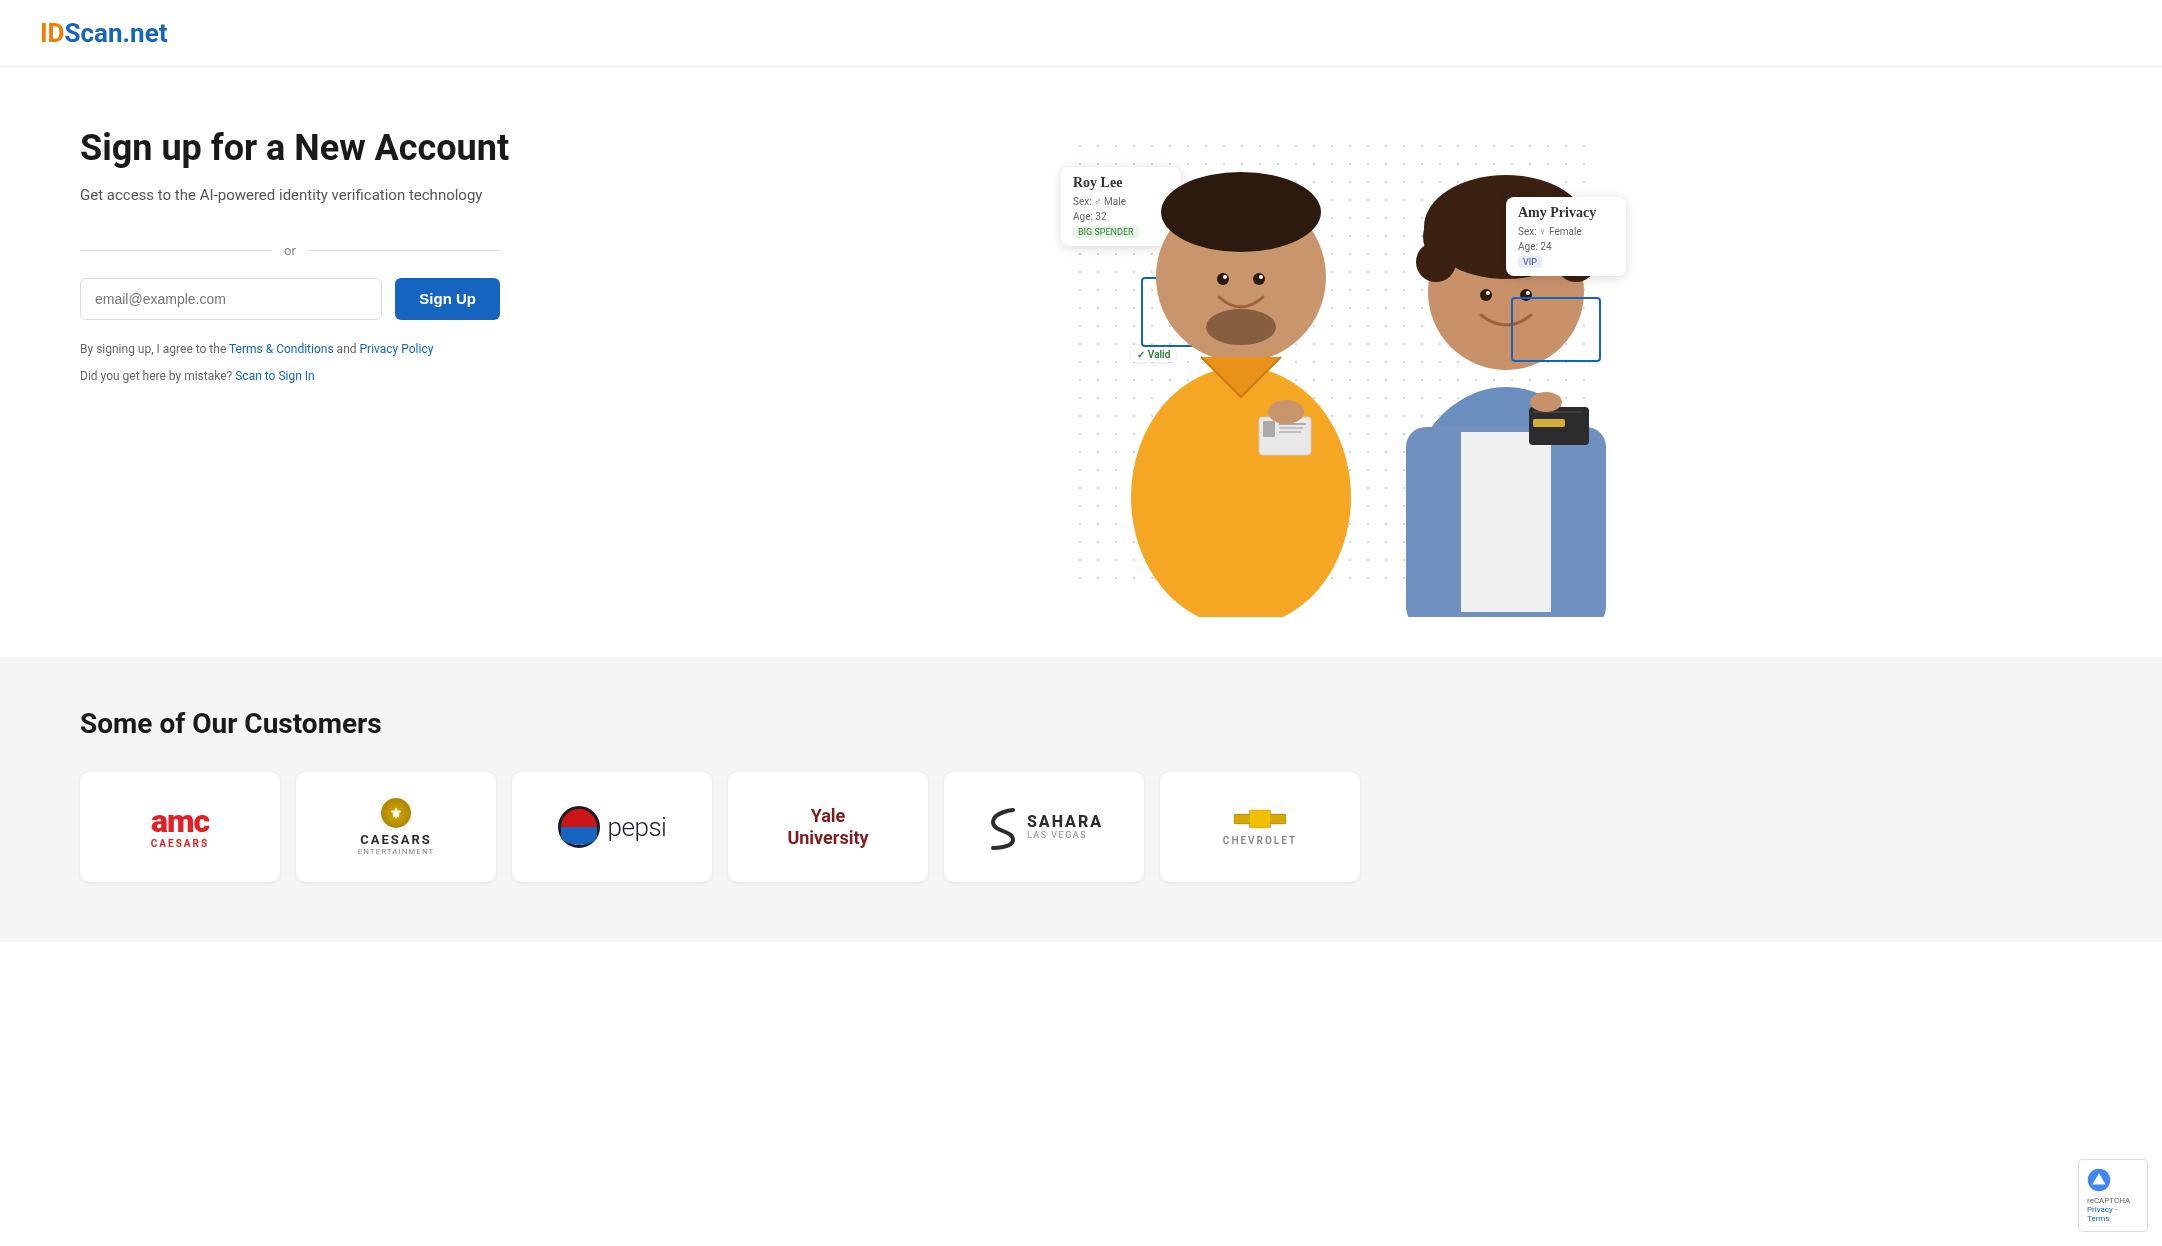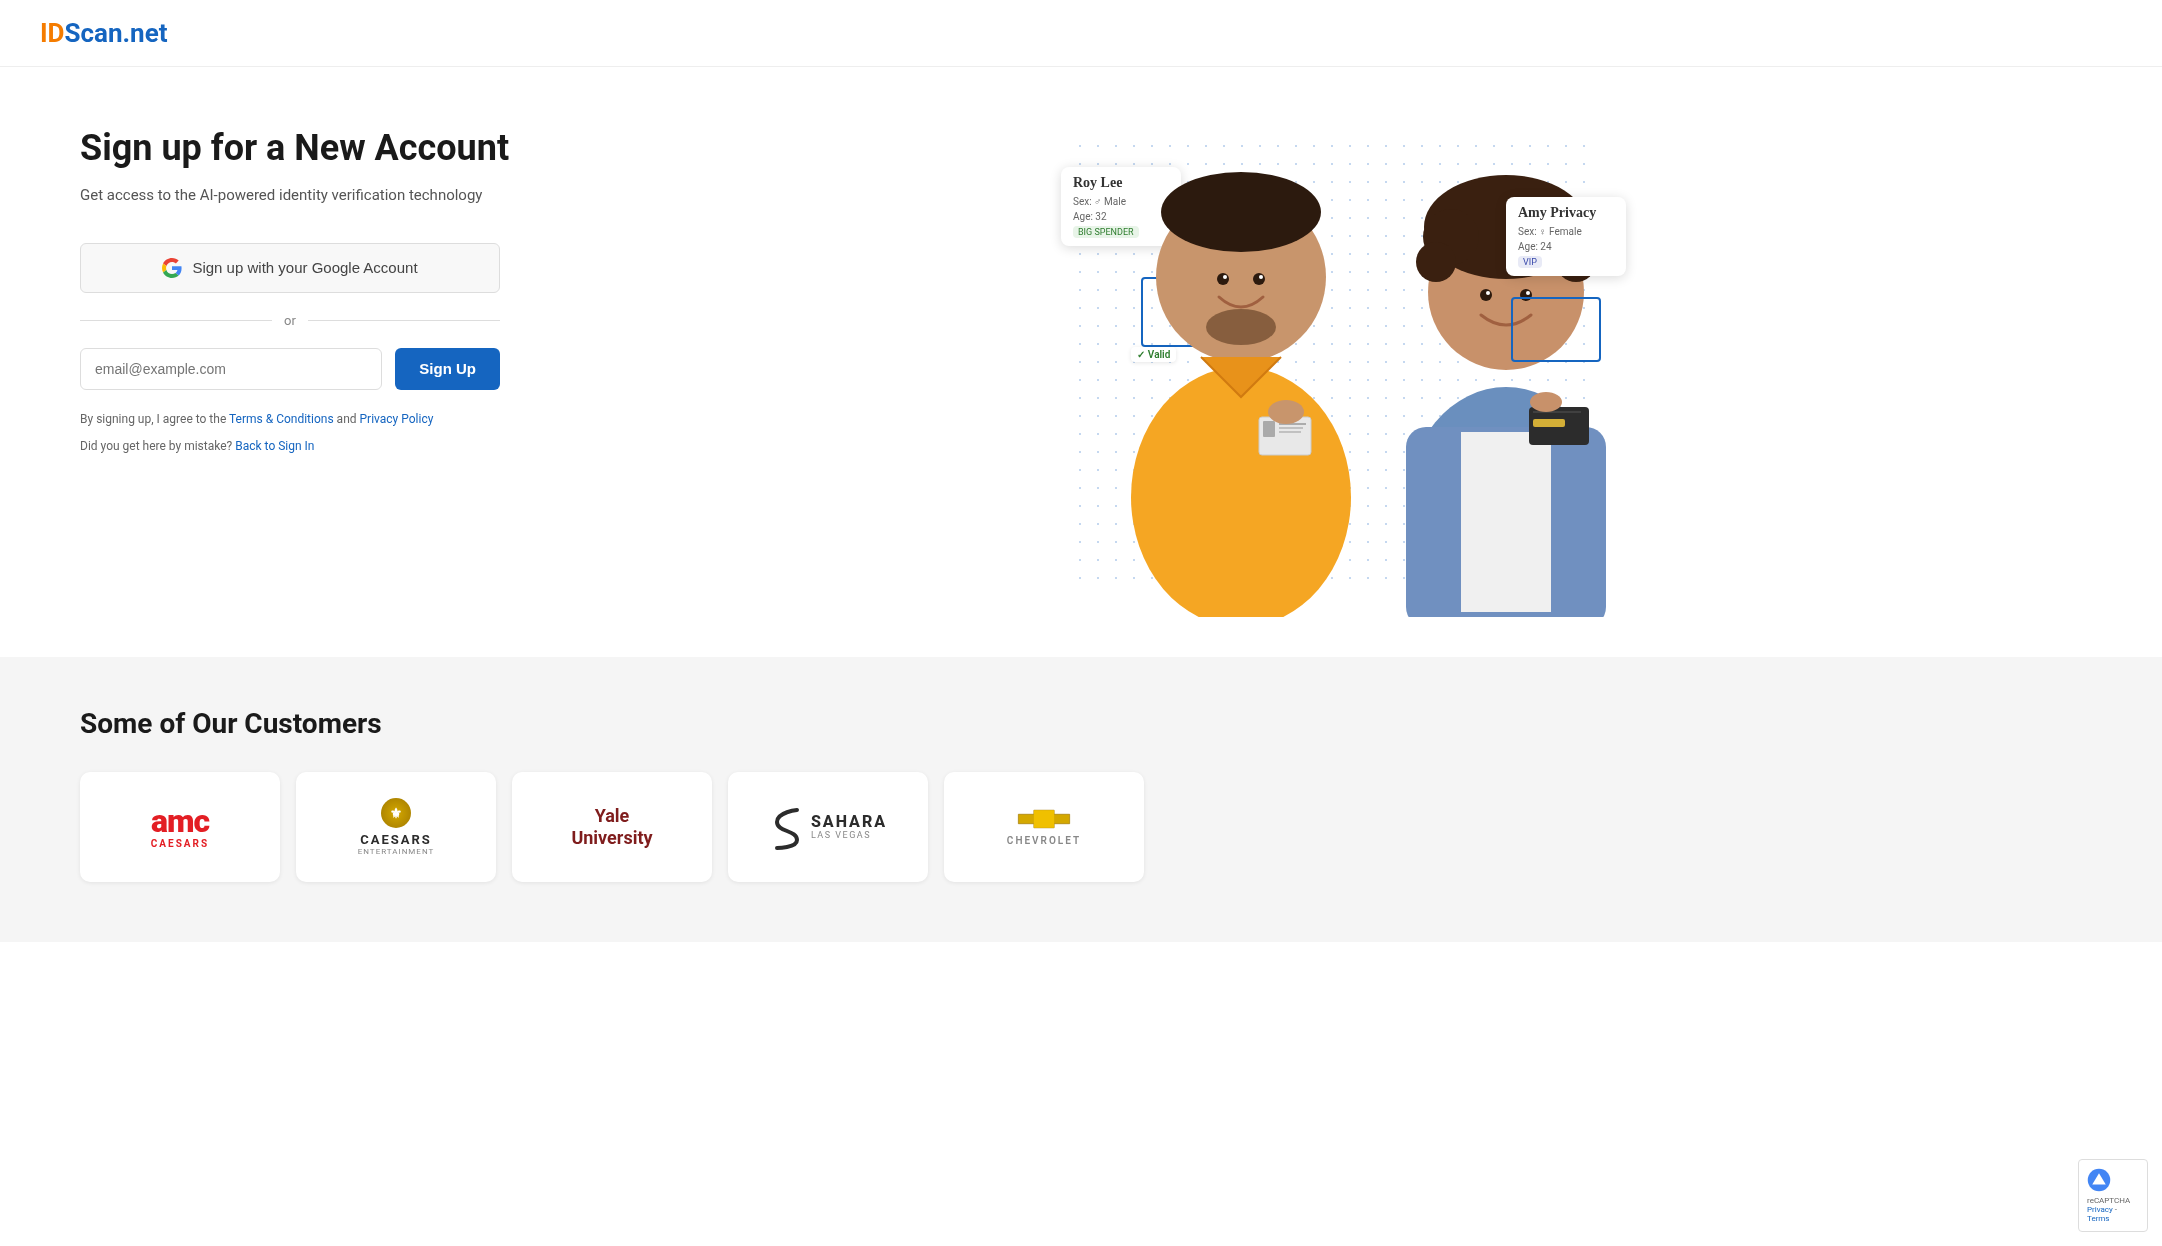--- a/index.html
+++ b/index.html
@@ -418,49 +418,39 @@
     <span class="id-part">ID</span><span>Scan.net</span>
   </div>
 </header>
 
 <main class="main-section">
 
   <div class="left-panel">
     <h1 class="signup-title">Sign up for a New Account</h1>
     <p class="signup-subtitle">Get access to the AI-powered identity verification technology</p>
 
-    <button class="google-btn">
-      <svg class="google-icon" viewBox="0 0 48 48">
-        <path fill="#EA4335" d="M24 9.5c3.54 0 6.71 1.22 9.21 3.6l6.85-6.85C35.9 2.38 30.47 0 24 0 14.62 0 6.51 5.38 2.56 13.22l7.98 6.19C12.43 13.72 17.74 9.5 24 9.5z"></path>
-        <path fill="#4285F4" d="M46.98 24.55c0-1.57-.15-3.09-.38-4.55H24v9.02h12.94c-.58 2.96-2.26 5.48-4.78 7.18l7.73 6c4.51-4.18 7.09-10.36 7.09-17.65z"></path>
-        <path fill="#FBBC05" d="M10.53 28.59c-.48-1.45-.76-2.99-.76-4.59s.27-3.14.76-4.59l-7.98-6.19C.92 16.46 0 20.12 0 24c0 3.88.92 7.54 2.56 10.78l7.97-6.19z"></path>
-        <path fill="#34A853" d="M24 48c6.48 0 11.93-2.13 15.89-5.81l-7.73-6c-2.18 1.48-4.97 2.35-8.16 2.35-6.26 0-11.57-4.22-13.47-9.91l-7.98 6.19C6.51 42.62 14.62 48 24 48z"></path>
-        <path fill="none" d="M0 0h48v48H0z"></path>
-      </svg>
-      <span>Sign up with your Google Account</span>
-    </button>
 
     <div class="divider-row">
       <div class="divider-line"></div>
       <span class="divider-text">or</span>
       <div class="divider-line"></div>
     </div>
 
     <div class="email-row">
       <input class="email-input" type="email" placeholder="email@example.com" style="">
       <button class="signup-btn">
         <span>Sign Up</span>
       </button>
     </div>
 
     <p class="legal-text">
       <span>By signing up, I agree to the </span><a href="#">Terms &amp; Conditions</a><span> and </span><a href="#">Privacy Policy</a>
     </p>
     <p class="back-text">
-      <span>Did you get here by mistake? </span><a href="#">Back to Sign In</a>
+      <span>Did you get here by mistake? </span><a href="#">Scan to Sign In</a>
     </p>
   </div>
 
   <div class="right-panel">
     <div class="hero-illustration">
 
       <div class="dots-bg"></div>
 
       <div class="info-card card-left">
         <div class="card-name">Roy Lee</div>
@@ -555,20 +545,26 @@
     </div>
 
     <div class="customer-card">
       <div class="logo-caesars">
         <div class="caesars-icon">⚜</div>
         <div class="caesars-text">CAESARS</div>
         <div class="caesars-sub">ENTERTAINMENT</div>
       </div>
     </div>
 
+    <div class="customer-card">
+      <div class="logo-pepsi">
+        <div class="pepsi-circle"></div>
+        <div class="pepsi-name">pepsi</div>
+      </div>
+    </div>
 
     <div class="customer-card">
       <div class="logo-yale">
         <div class="yale-text">Yale<br>University</div>
       </div>
     </div>
 
     <div class="customer-card">
       <div class="logo-sahara">
         <svg width="36" height="50" viewBox="0 0 36 50">

